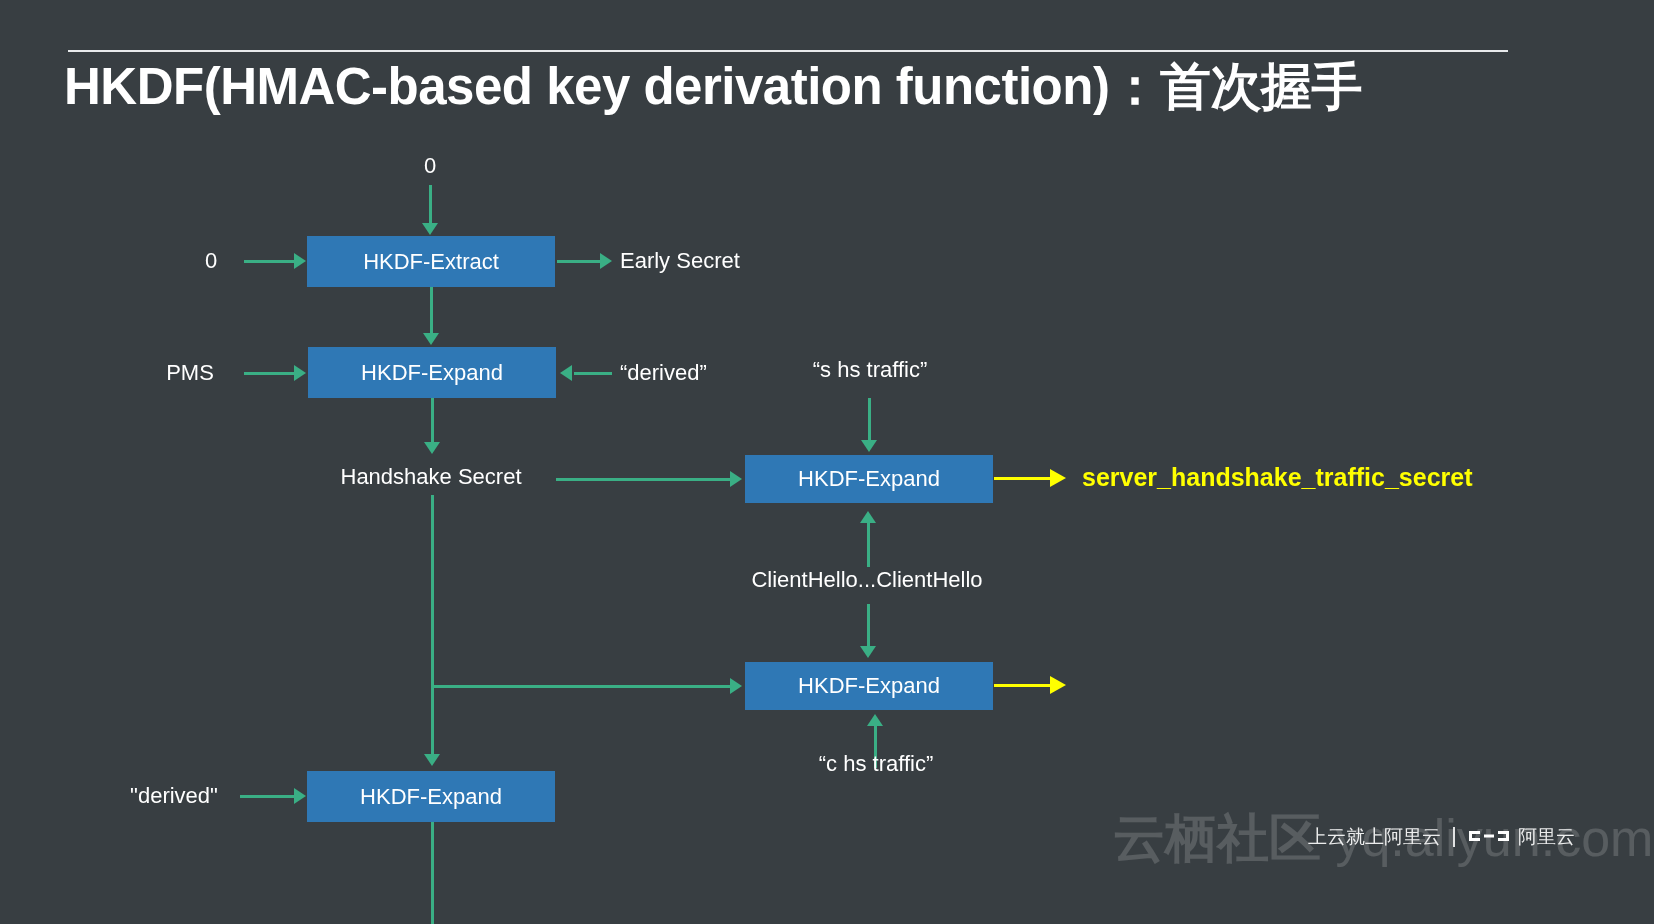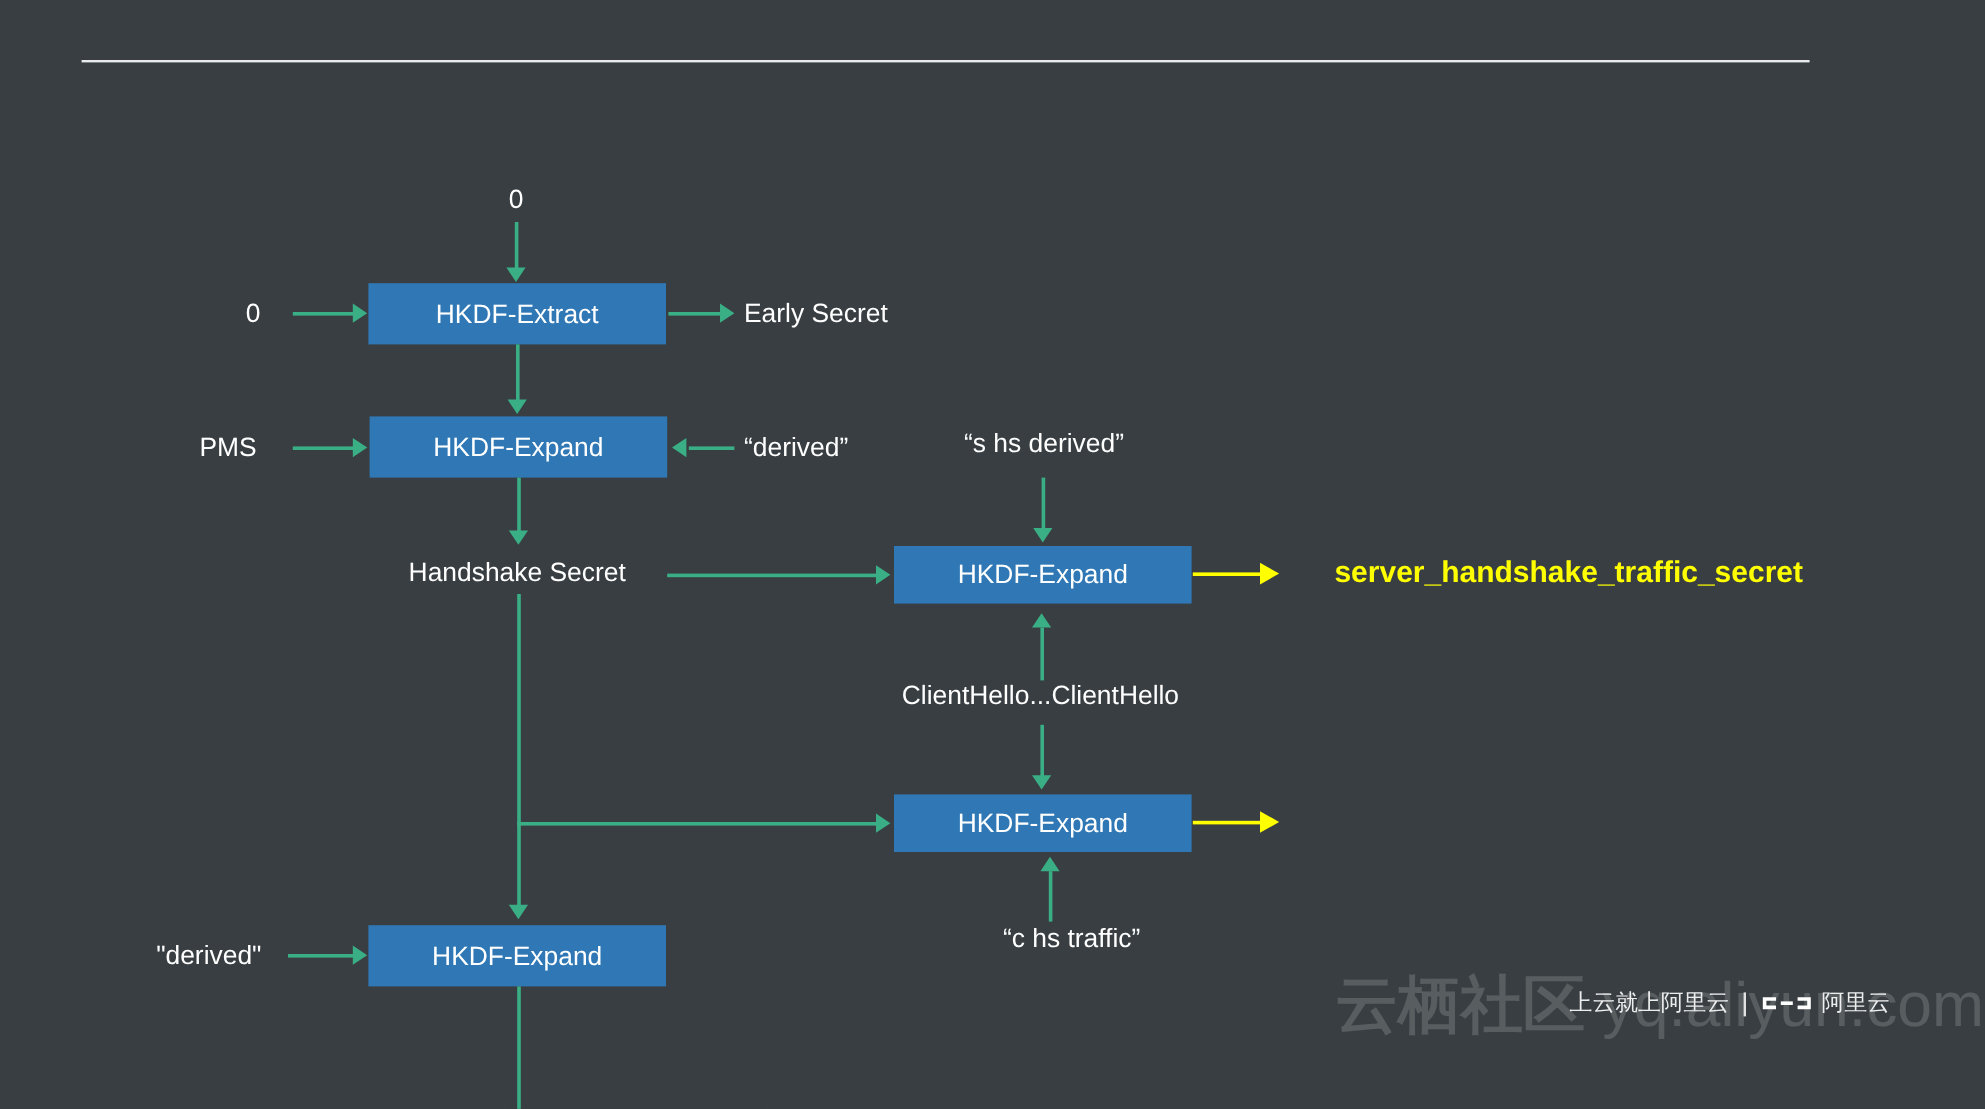--- a/index.html
+++ b/index.html
@@ -91,20 +91,21 @@
     margin:0 12px;
   }
   .wm-mark{margin-right:7px;display:inline-flex;align-items:center;}
 </style>
 </head>
 <body>
 
 <div id="stage">
 
   <div class="title-rule"></div>
+  <div class="page-title">HKDF(HMAC-based key derivation function)：首次握手</div>
 
   <div class="lbl c" style="left:430px;top:155px;">0</div>
   <div class="vline" style="left:429px;top:185px;height:40px;"></div>
   <div class="arw arw-down" style="left:422px;top:223px;"></div>
 
   <div class="lbl c" style="left:211px;top:250px;">0</div>
   <div class="hline" style="left:244px;top:260px;width:52px;"></div>
   <div class="arw arw-right" style="left:294px;top:253px;"></div>
 
   <div class="box" style="left:307px;top:236px;width:248px;height:51px;">HKDF-Extract</div>
@@ -142,46 +143,46 @@
   <div class="arw arw-down" style="left:424px;top:754px;"></div>
 
   <div class="lbl c" style="left:174px;top:785px;">"derived"</div>
   <div class="hline" style="left:240px;top:795px;width:56px;"></div>
   <div class="arw arw-right" style="left:294px;top:788px;"></div>
 
   <div class="box" style="left:307px;top:771px;width:248px;height:51px;">HKDF-Expand</div>
 
   <div class="vline" style="left:431px;top:822px;height:102px;"></div>
 
-  <div class="lbl c" style="left:870px;top:359px;">“s hs derived”</div>
+  <div class="lbl c" style="left:870px;top:359px;">“s hs traffic”</div>
   <div class="vline" style="left:868px;top:398px;height:44px;"></div>
   <div class="arw arw-down" style="left:861px;top:440px;"></div>
 
   <div class="box" style="left:745px;top:455px;width:248px;height:48px;">HKDF-Expand</div>
 
   <div class="hline y" style="left:994px;top:477px;width:60px;"></div>
   <div class="arw arw-right y" style="left:1050px;top:469px;"></div>
-  <div class="out" style="left:1082px;top:465px;margin-left:30px;">server_handshake_traffic_secret</div>
+  <div class="out" style="left:1082px;top:465px;">server_handshake_traffic_secret</div>
 
   <div class="vline" style="left:867px;top:523px;height:44px;"></div>
   <div class="arw arw-up" style="left:860px;top:511px;"></div>
 
   <div class="lbl c" style="left:867px;top:569px;">ClientHello...ClientHello</div>
 
   <div class="vline" style="left:867px;top:604px;height:44px;"></div>
   <div class="arw arw-down" style="left:860px;top:646px;"></div>
 
   <div class="box" style="left:745px;top:662px;width:248px;height:48px;">HKDF-Expand</div>
 
   <div class="hline y" style="left:994px;top:684px;width:60px;"></div>
   <div class="arw arw-right y" style="left:1050px;top:676px;"></div>
 
   <div class="vline" style="left:874px;top:726px;height:42px;"></div>
   <div class="arw arw-up" style="left:867px;top:714px;"></div>
-  <div class="lbl c" style="left:876px;top:771px;margin-left:17px;">“c hs traffic”</div>
+  <div class="lbl c" style="left:876px;top:753px;">“c hs traffic”</div>
 
   <div class="wm-big" style="left:1113px;top:812px;">
     <span>云栖社区</span>
     <span style="font-weight:normal;"> </span><span style="font-weight:normal;">yq.aliyun.com</span>
   </div>
 
   <div class="wm-logo" style="left:1308px;top:825px;">
     <span>上云就上阿里云</span>
     <span class="wm-sep"></span>
     <span class="wm-mark">

